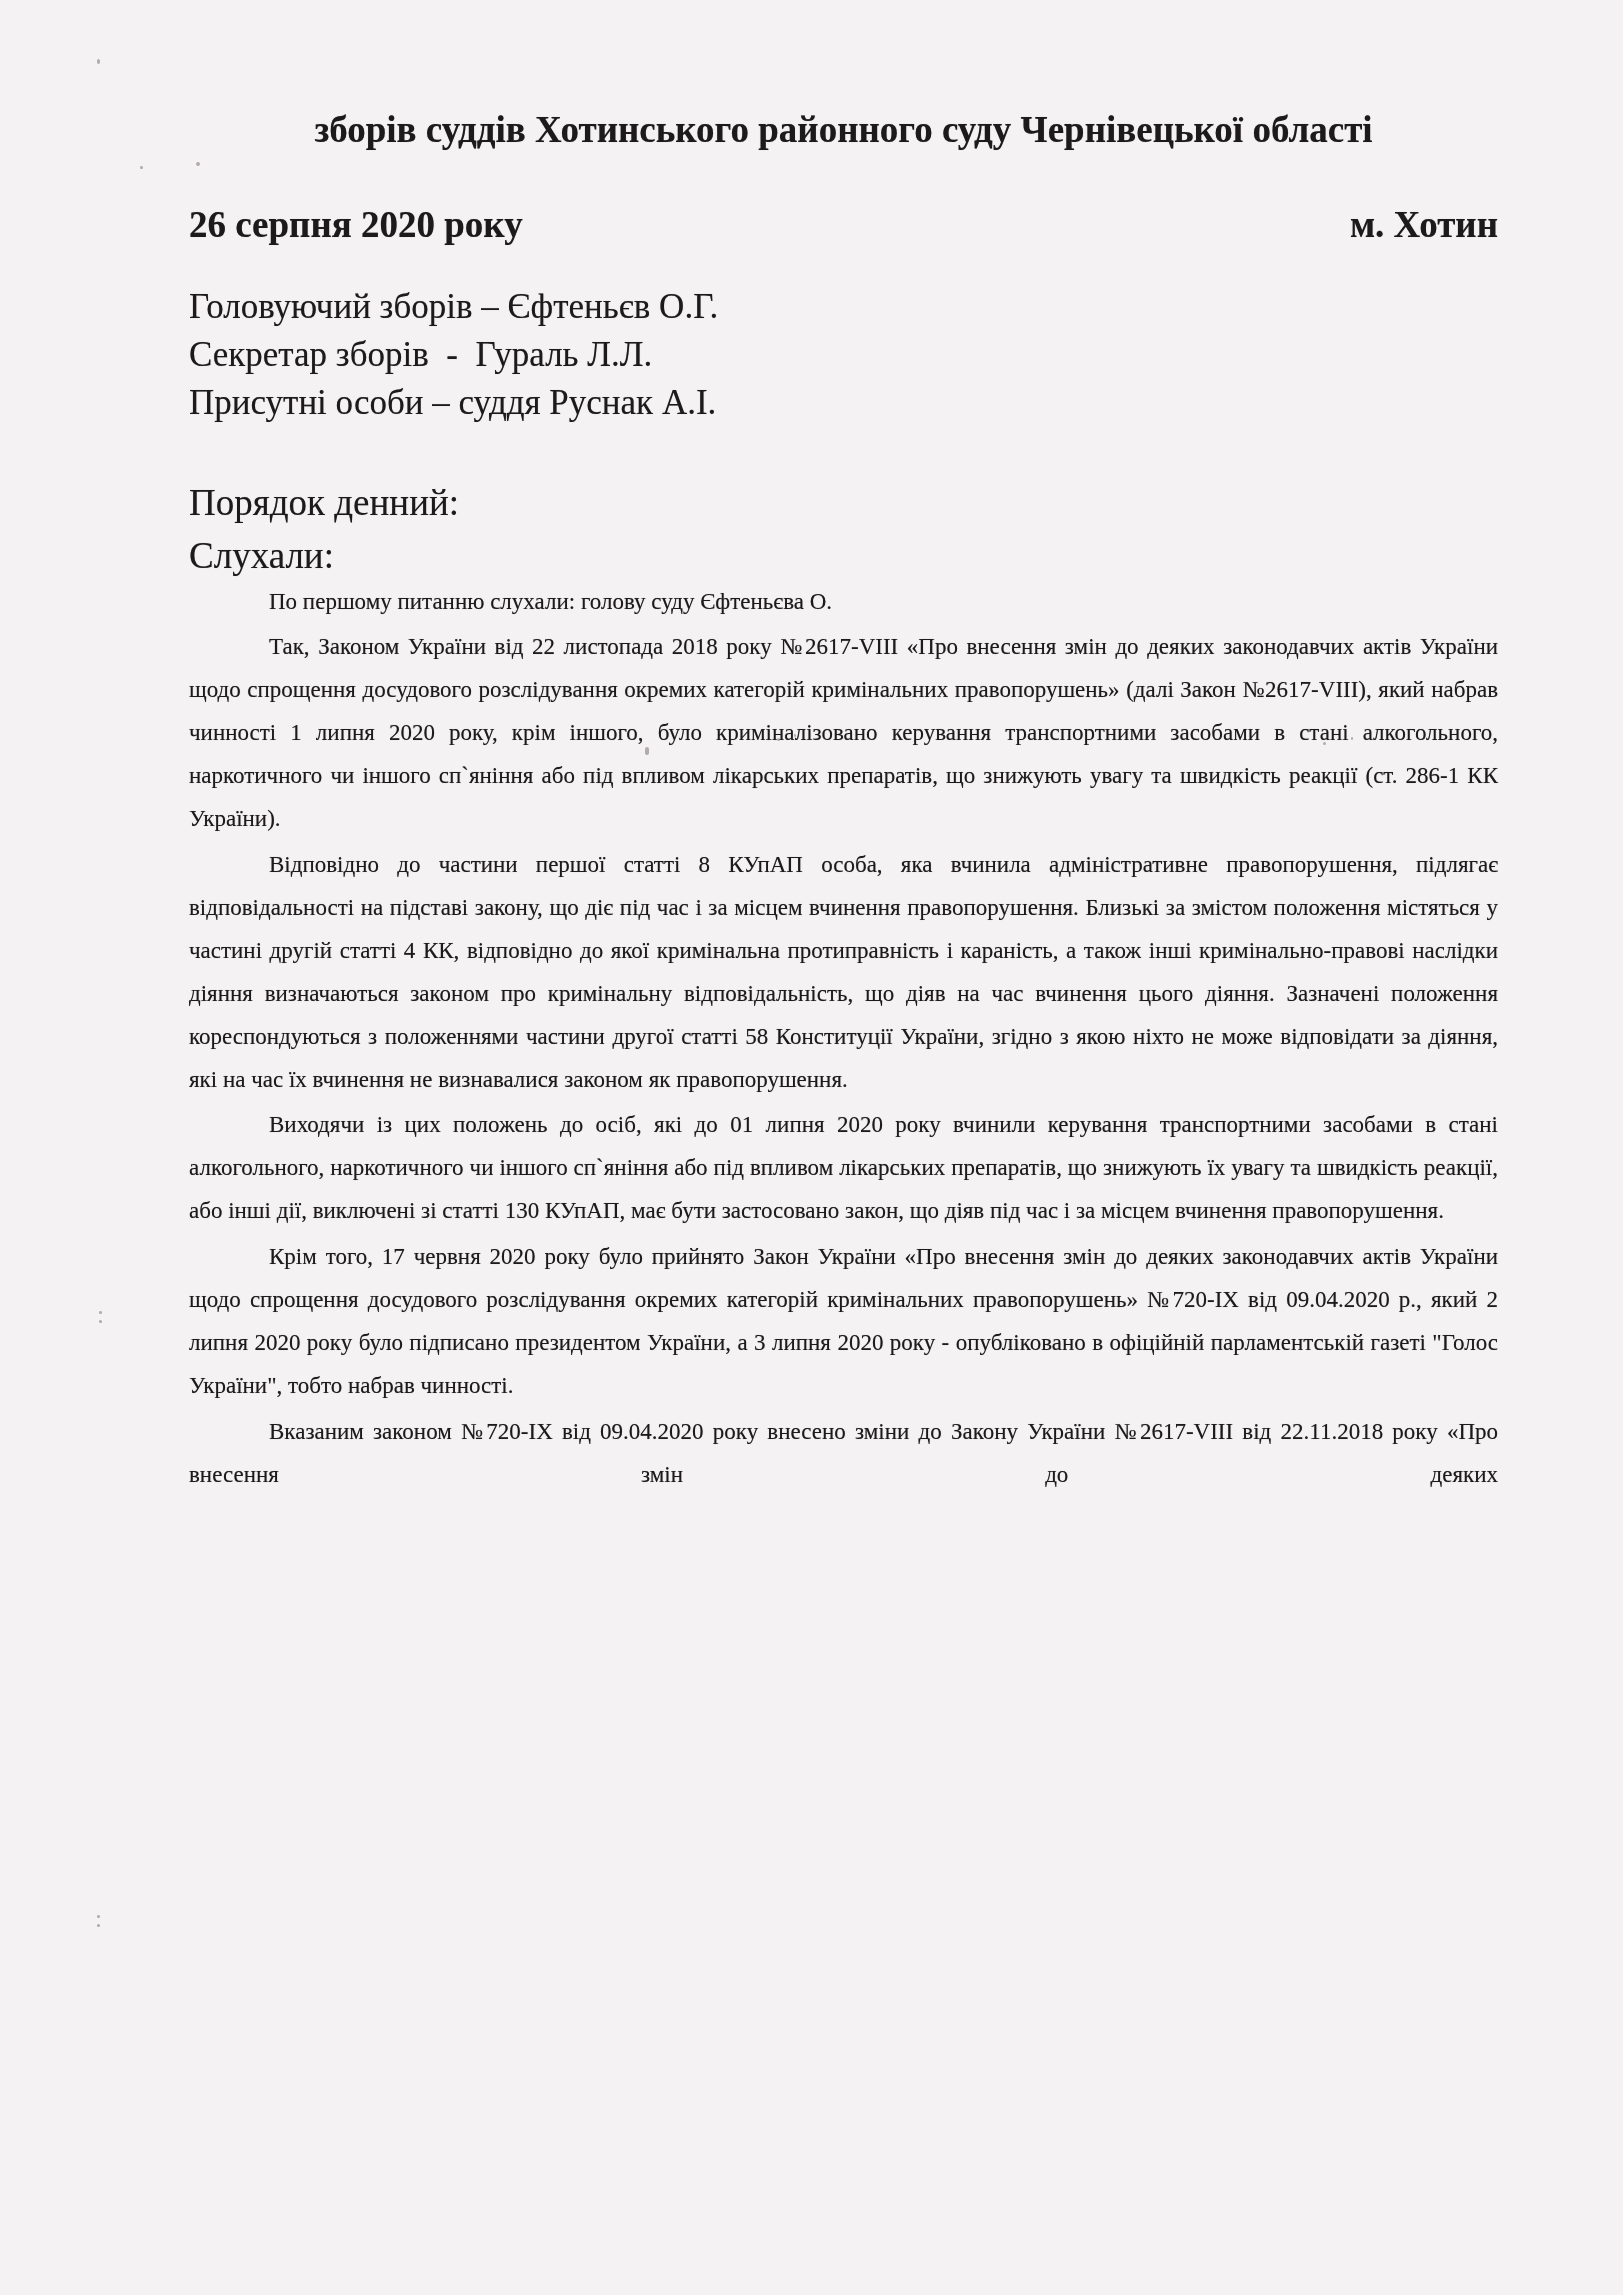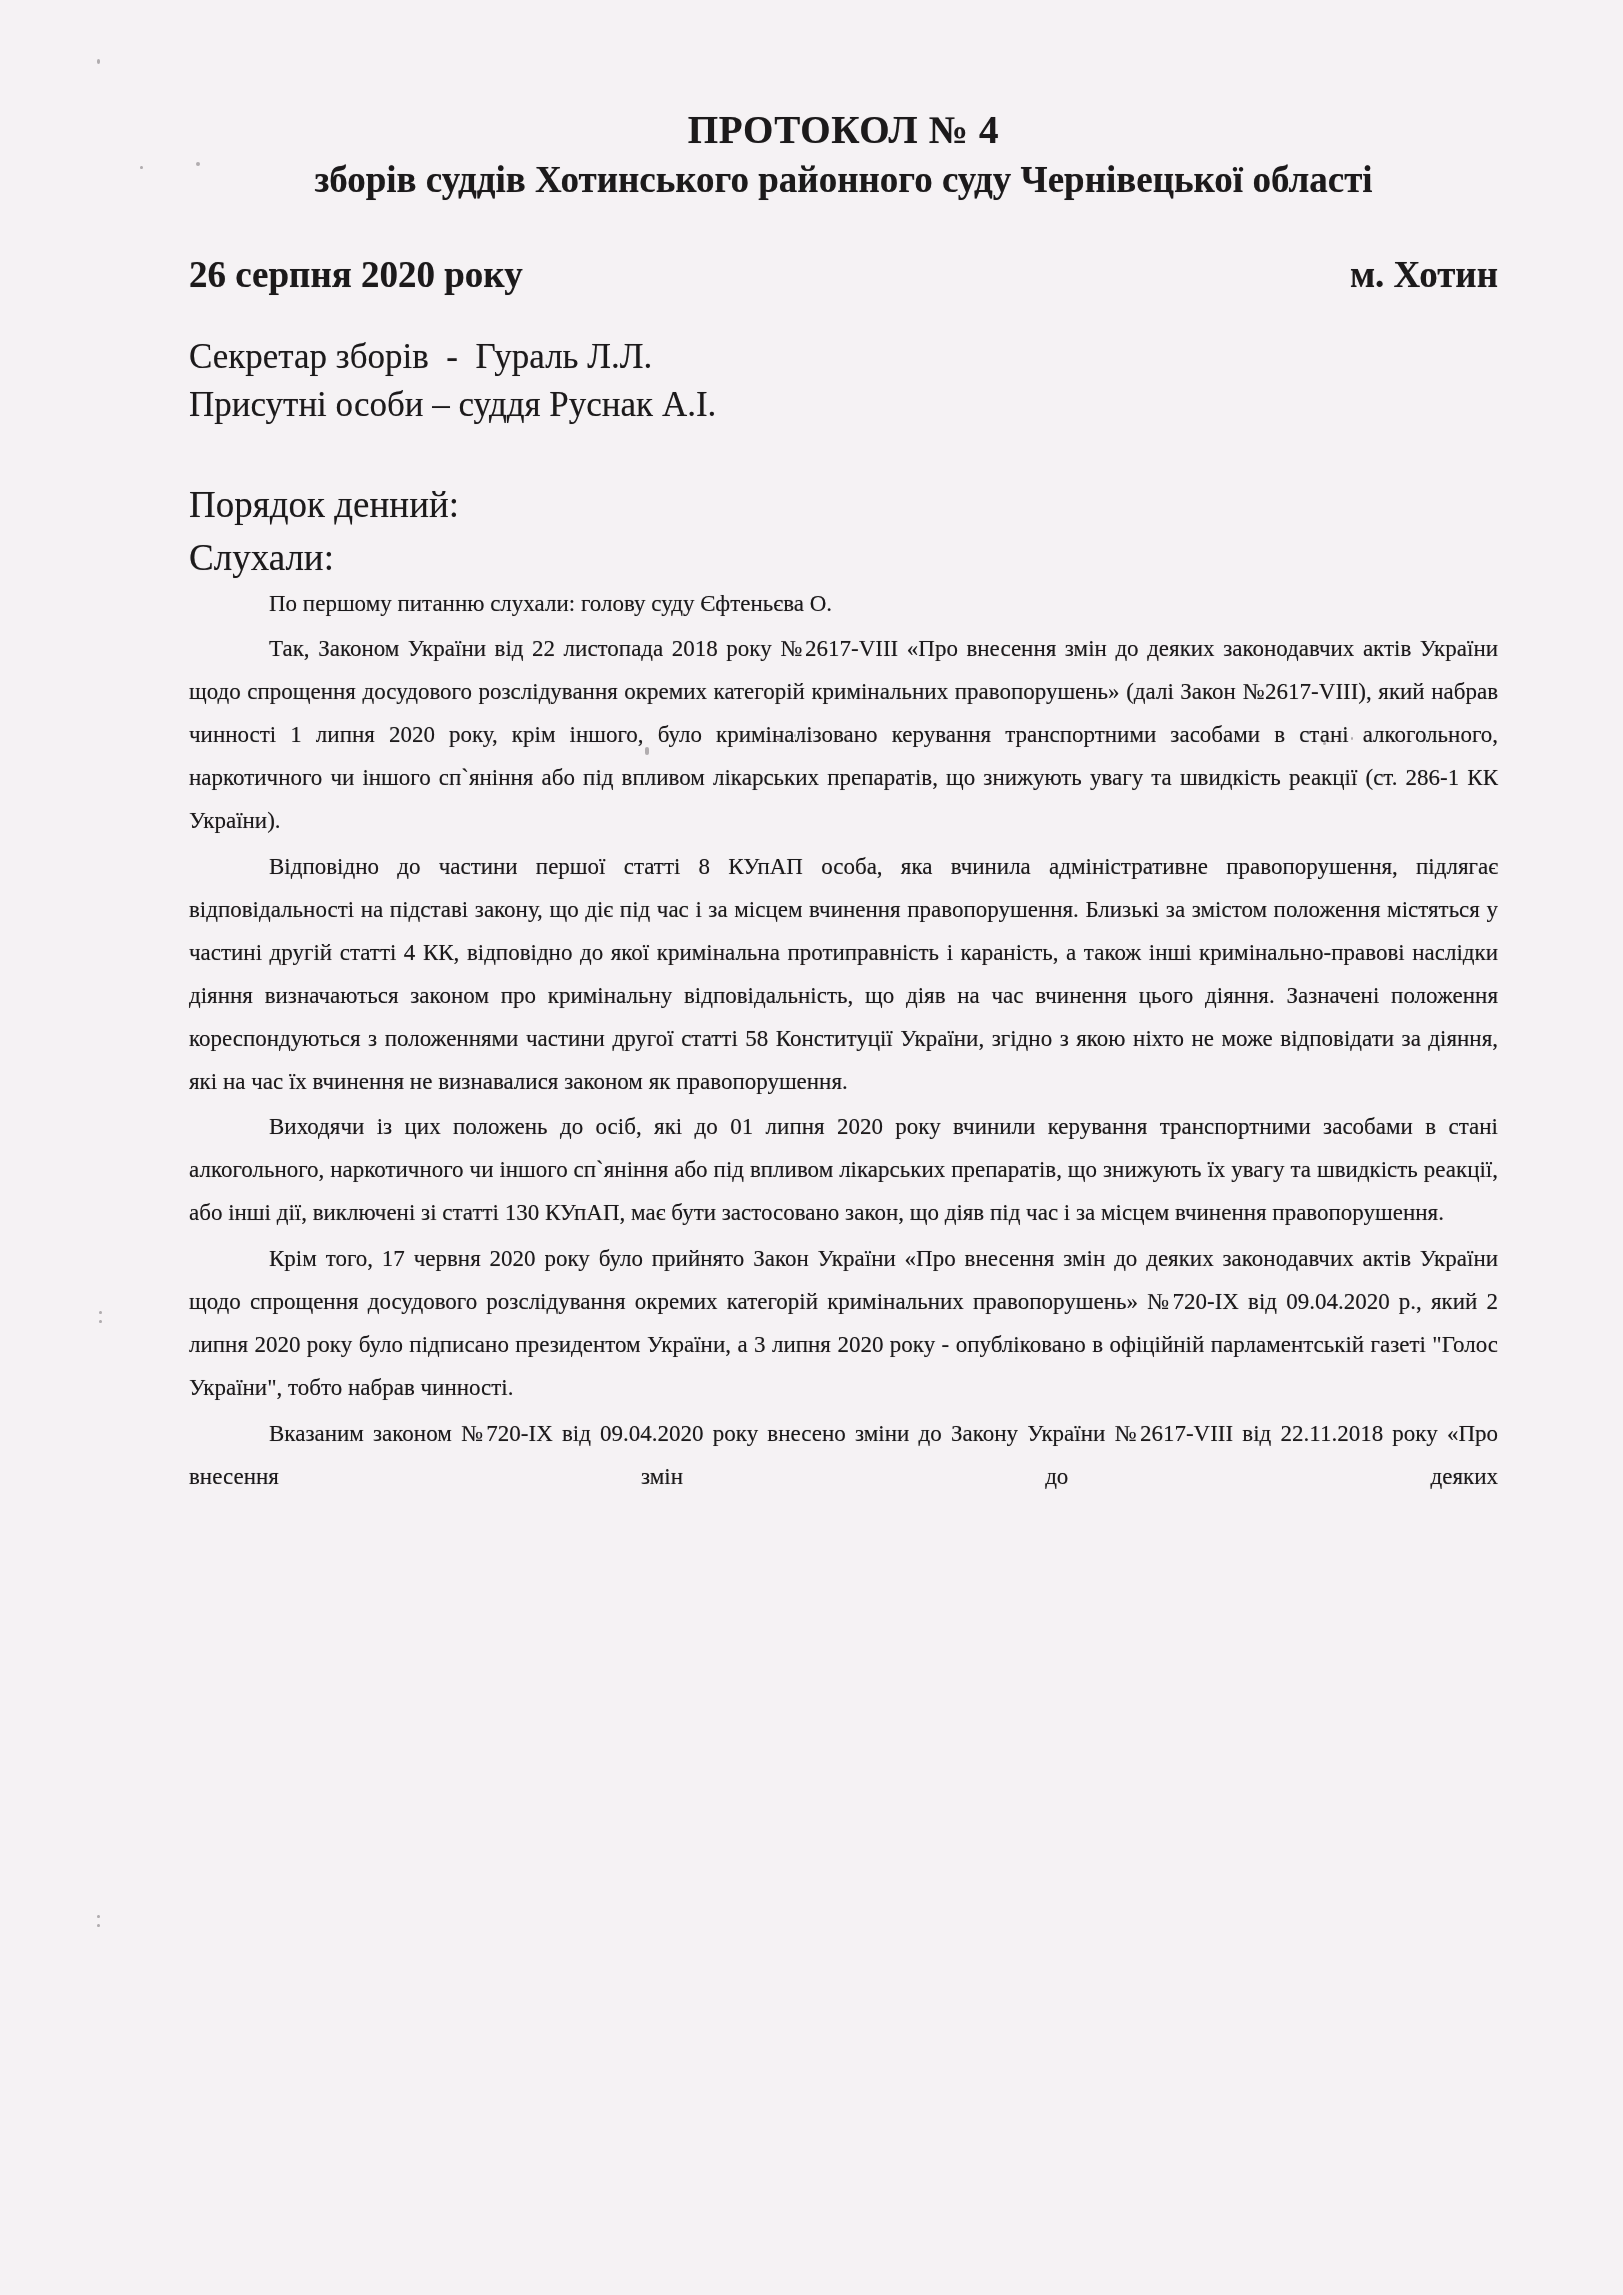--- a/index.html
+++ b/index.html
@@ -80,30 +80,30 @@
   }
 </style>
 </head>
 <body>
 
 <div class="page">
 
   <div class="content">
 
     <div class="doc-header">
-      <div class="doc-title">ПРОТОКОЛ № 4</div>
       <div class="doc-subtitle">зборів суддів Хотинського районного суду Чернівецької області</div>
     </div>
 
     <div class="date-row">
       <span class="date">26 серпня 2020 року</span>
       <span class="place">м. Хотин</span>
     </div>
 
     <div class="participants">
+      <div>Головуючий зборів – Єфтеньєв О.Г.</div>
       <div>Секретар зборів&nbsp; - &nbsp;Гураль Л.Л.</div>
       <div>Присутні особи – суддя Руснак А.І.</div>
     </div>
 
     <div class="agenda-heading">Порядок денний:</div>
 
 
     <div class="heard-heading">Слухали:</div>
 
     <div class="body-text">

